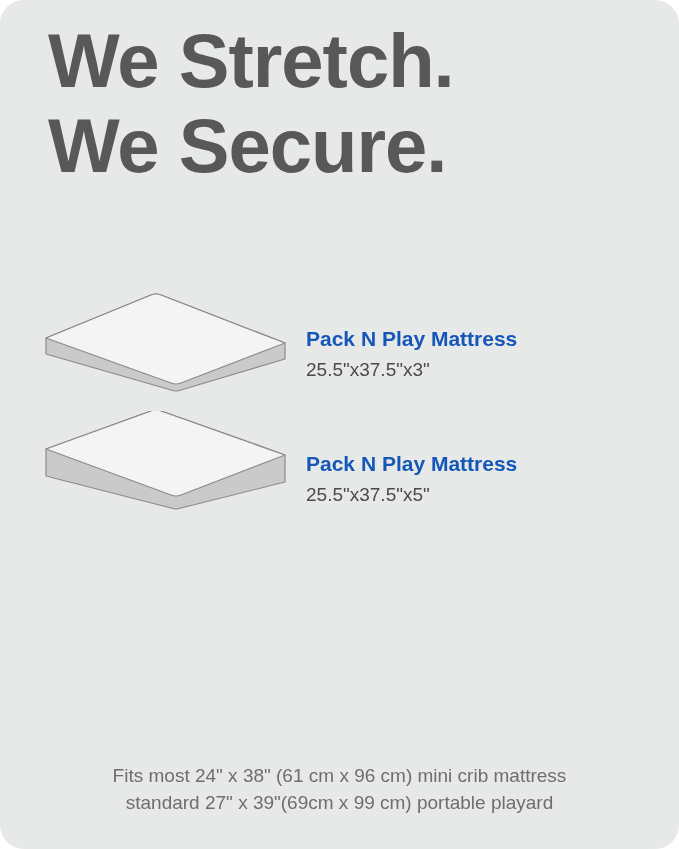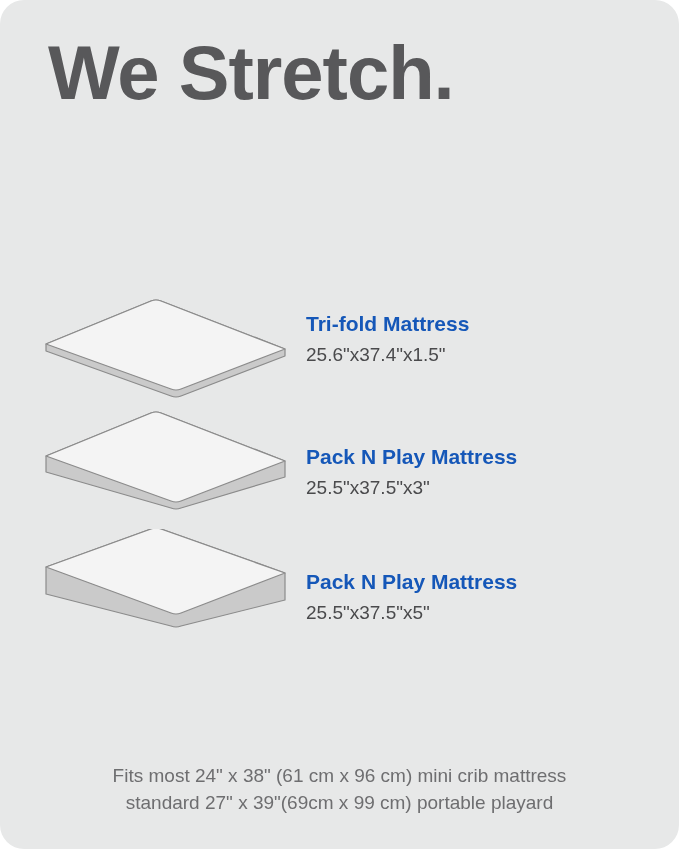--- a/index.html
+++ b/index.html
@@ -23,21 +23,21 @@
     background: #e7e8e8;
     border-radius: 24px;
     box-sizing: border-box;
     overflow: hidden;
   }
 
   
   .headline {
     position: absolute;
     left: 48px;
-    top: 30px;
+    top: 18px;
     width: 600px;
   }
   .headline .line {
     display: block;
     font-size: 76px;
     line-height: 85px;
     font-weight: bold;
     color: #58585a;
     letter-spacing: -1px;
     white-space: nowrap;
@@ -112,38 +112,25 @@
     white-space: nowrap;
   }
 </style>
 </head>
 <body>
 
 <div class="card">
 
   <div class="headline">
     <span class="line">We Stretch.</span>
+    <span class="line">We Secure.</span>
   </div>
 
   <div class="rows">
 
-    <div class="row row-0">
-      <div class="mattress">
-        <svg viewBox="0 0 256 112" xmlns="http://www.w3.org/2000/svg">
-          <g stroke="#8b8b8b" stroke-width="1.2" stroke-linejoin="round">
-            <path d="M8 51 L113 8 Q118 6 123 8 L247 56 L247 63 L143 103 Q138 105 133 103 L8 58 Z" fill="#cacaca"></path>
-            <path d="M8 51 L113 8 Q118 6 123 8 L247 56 L143 96 Q138 98 133 96 Z" fill="#f4f4f4"></path>
-          </g>
-        </svg>
-      </div>
-      <div class="info">
-        <div class="product-name">Tri-fold Mattress</div>
-        <div class="product-dims">25.6"x37.4"x1.5"</div>
-      </div>
-    </div>
 
 
     <div class="row row-2">
       <div class="mattress">
         <svg viewBox="0 0 256 112" xmlns="http://www.w3.org/2000/svg">
           <g stroke="#8b8b8b" stroke-width="1.2" stroke-linejoin="round">
             <path d="M8 45 L113 2 Q118 0 123 2 L247 50 L247 66 L143 97 Q138 99 133 97 L8 61 Z" fill="#cacaca"></path>
             <path d="M8 45 L113 2 Q118 0 123 2 L247 50 L143 90 Q138 92 133 90 Z" fill="#f4f4f4"></path>
           </g>
         </svg>

